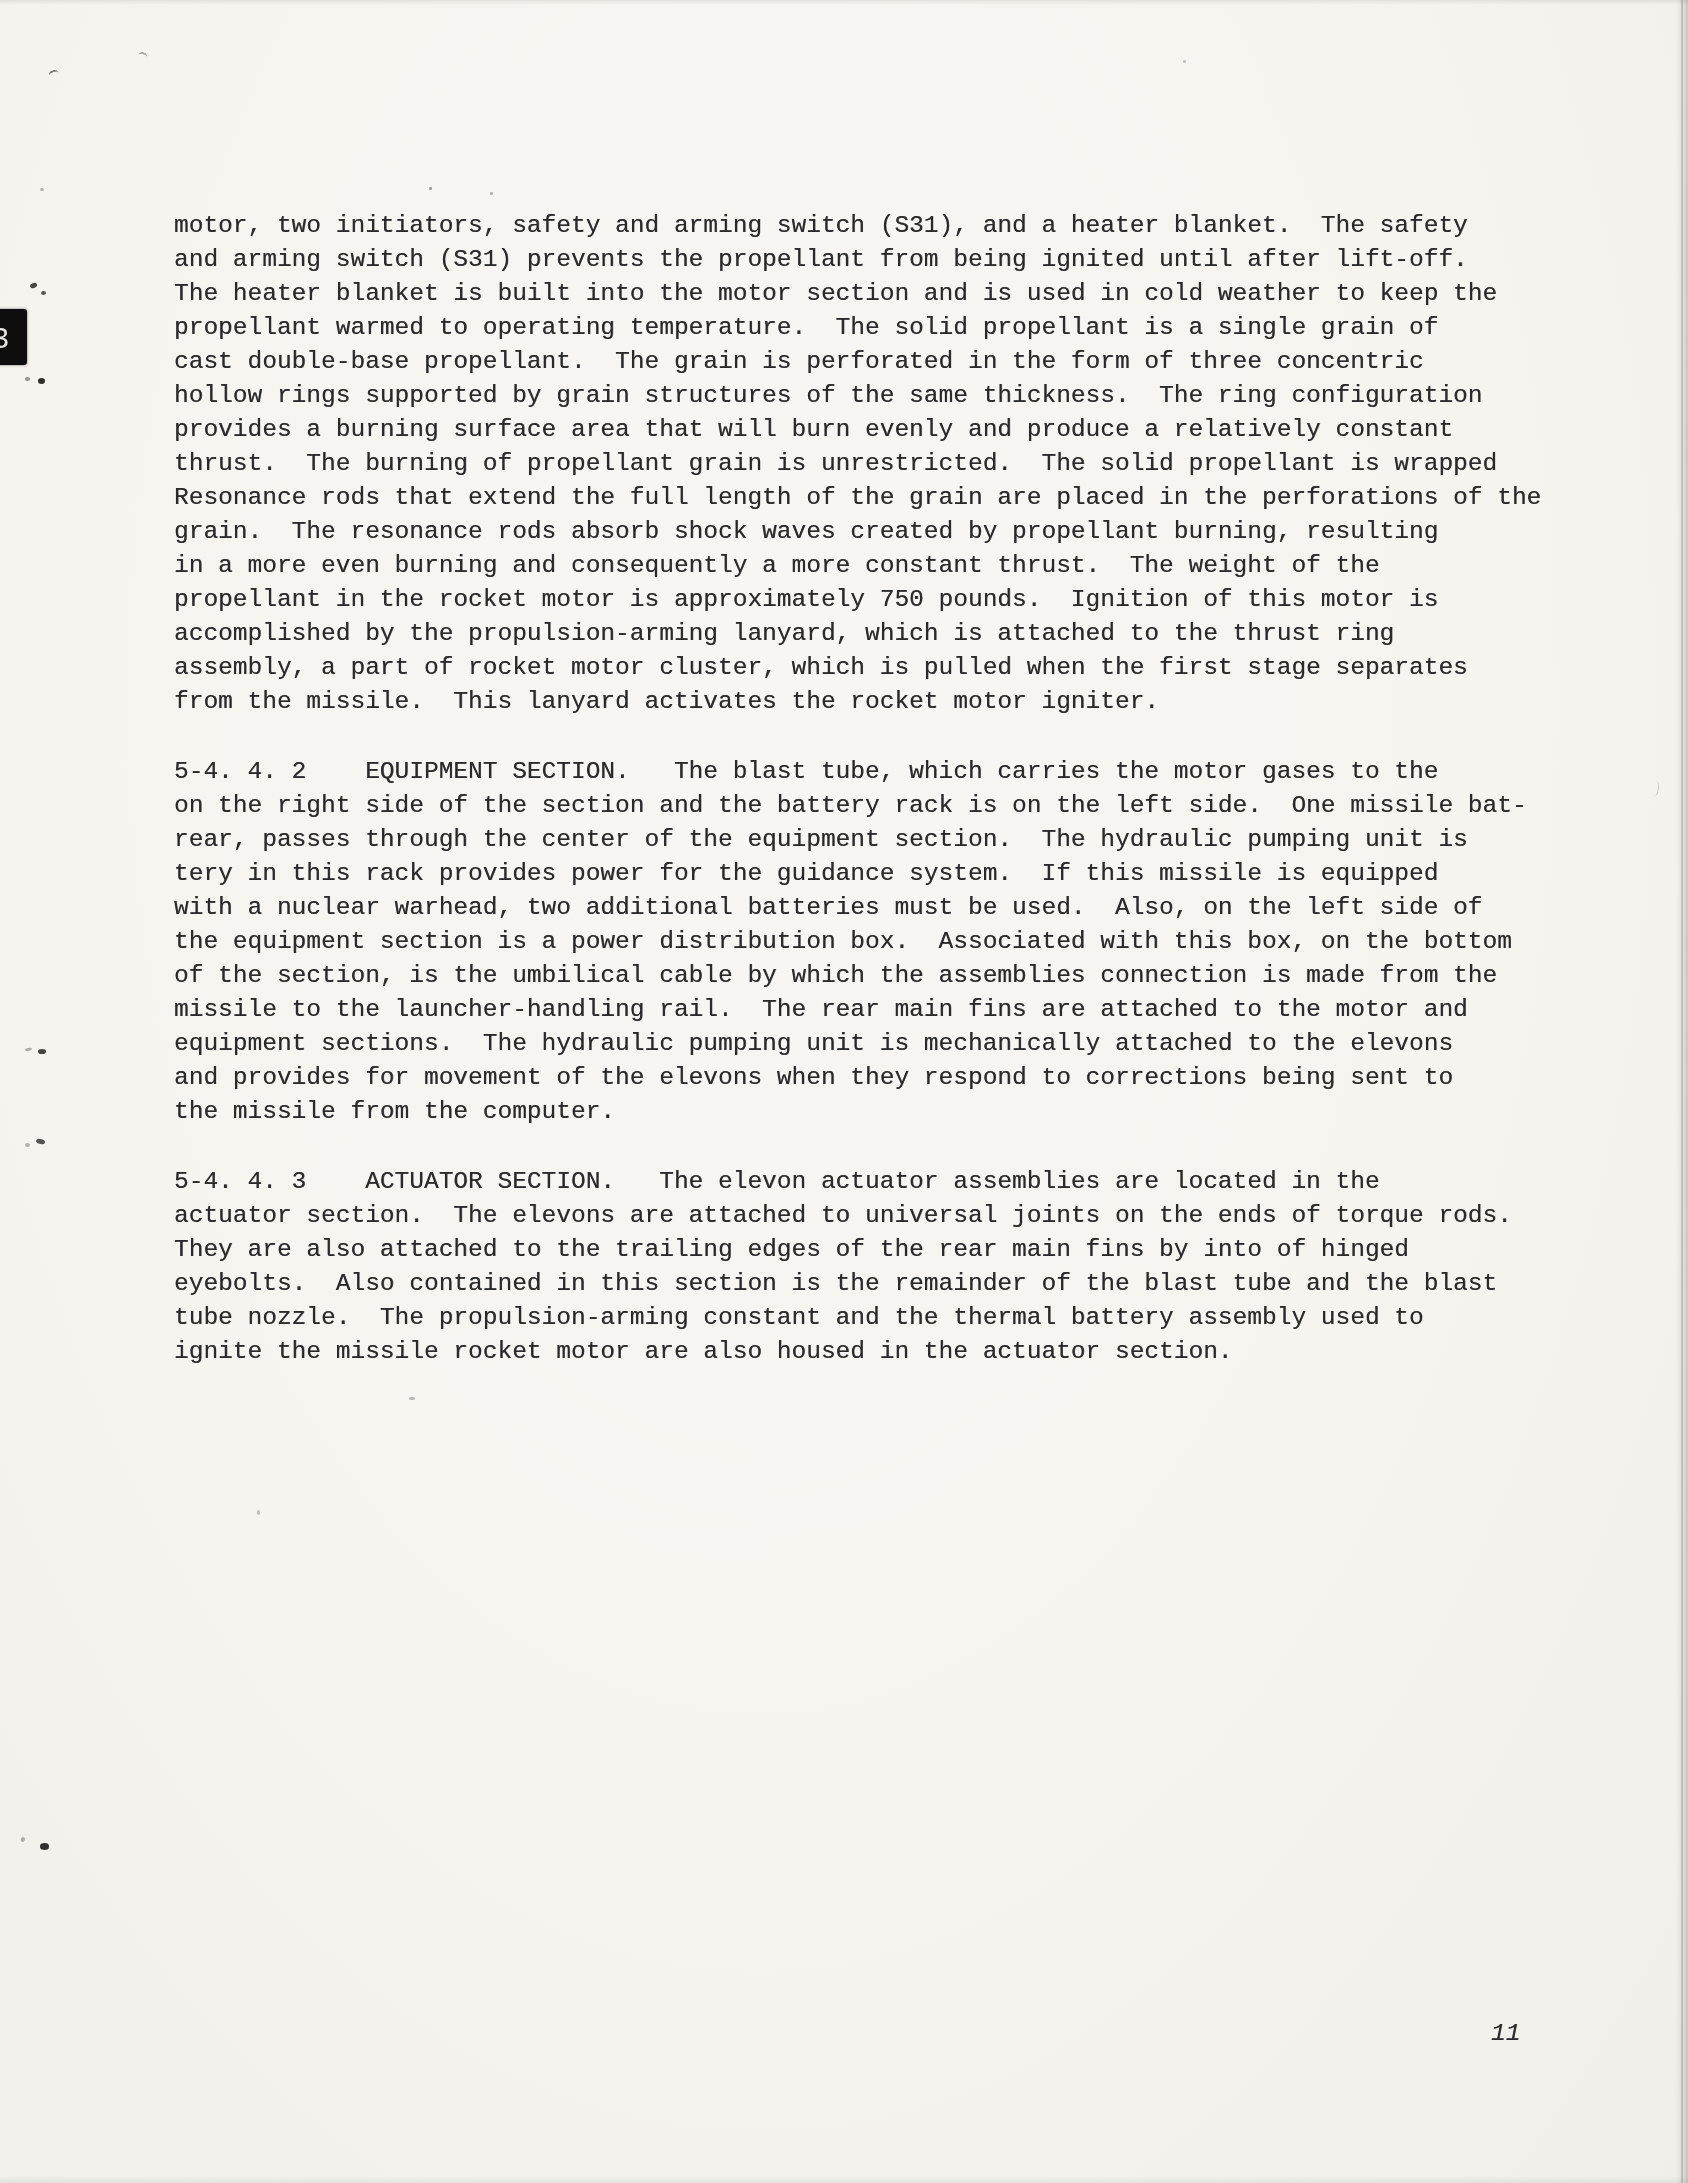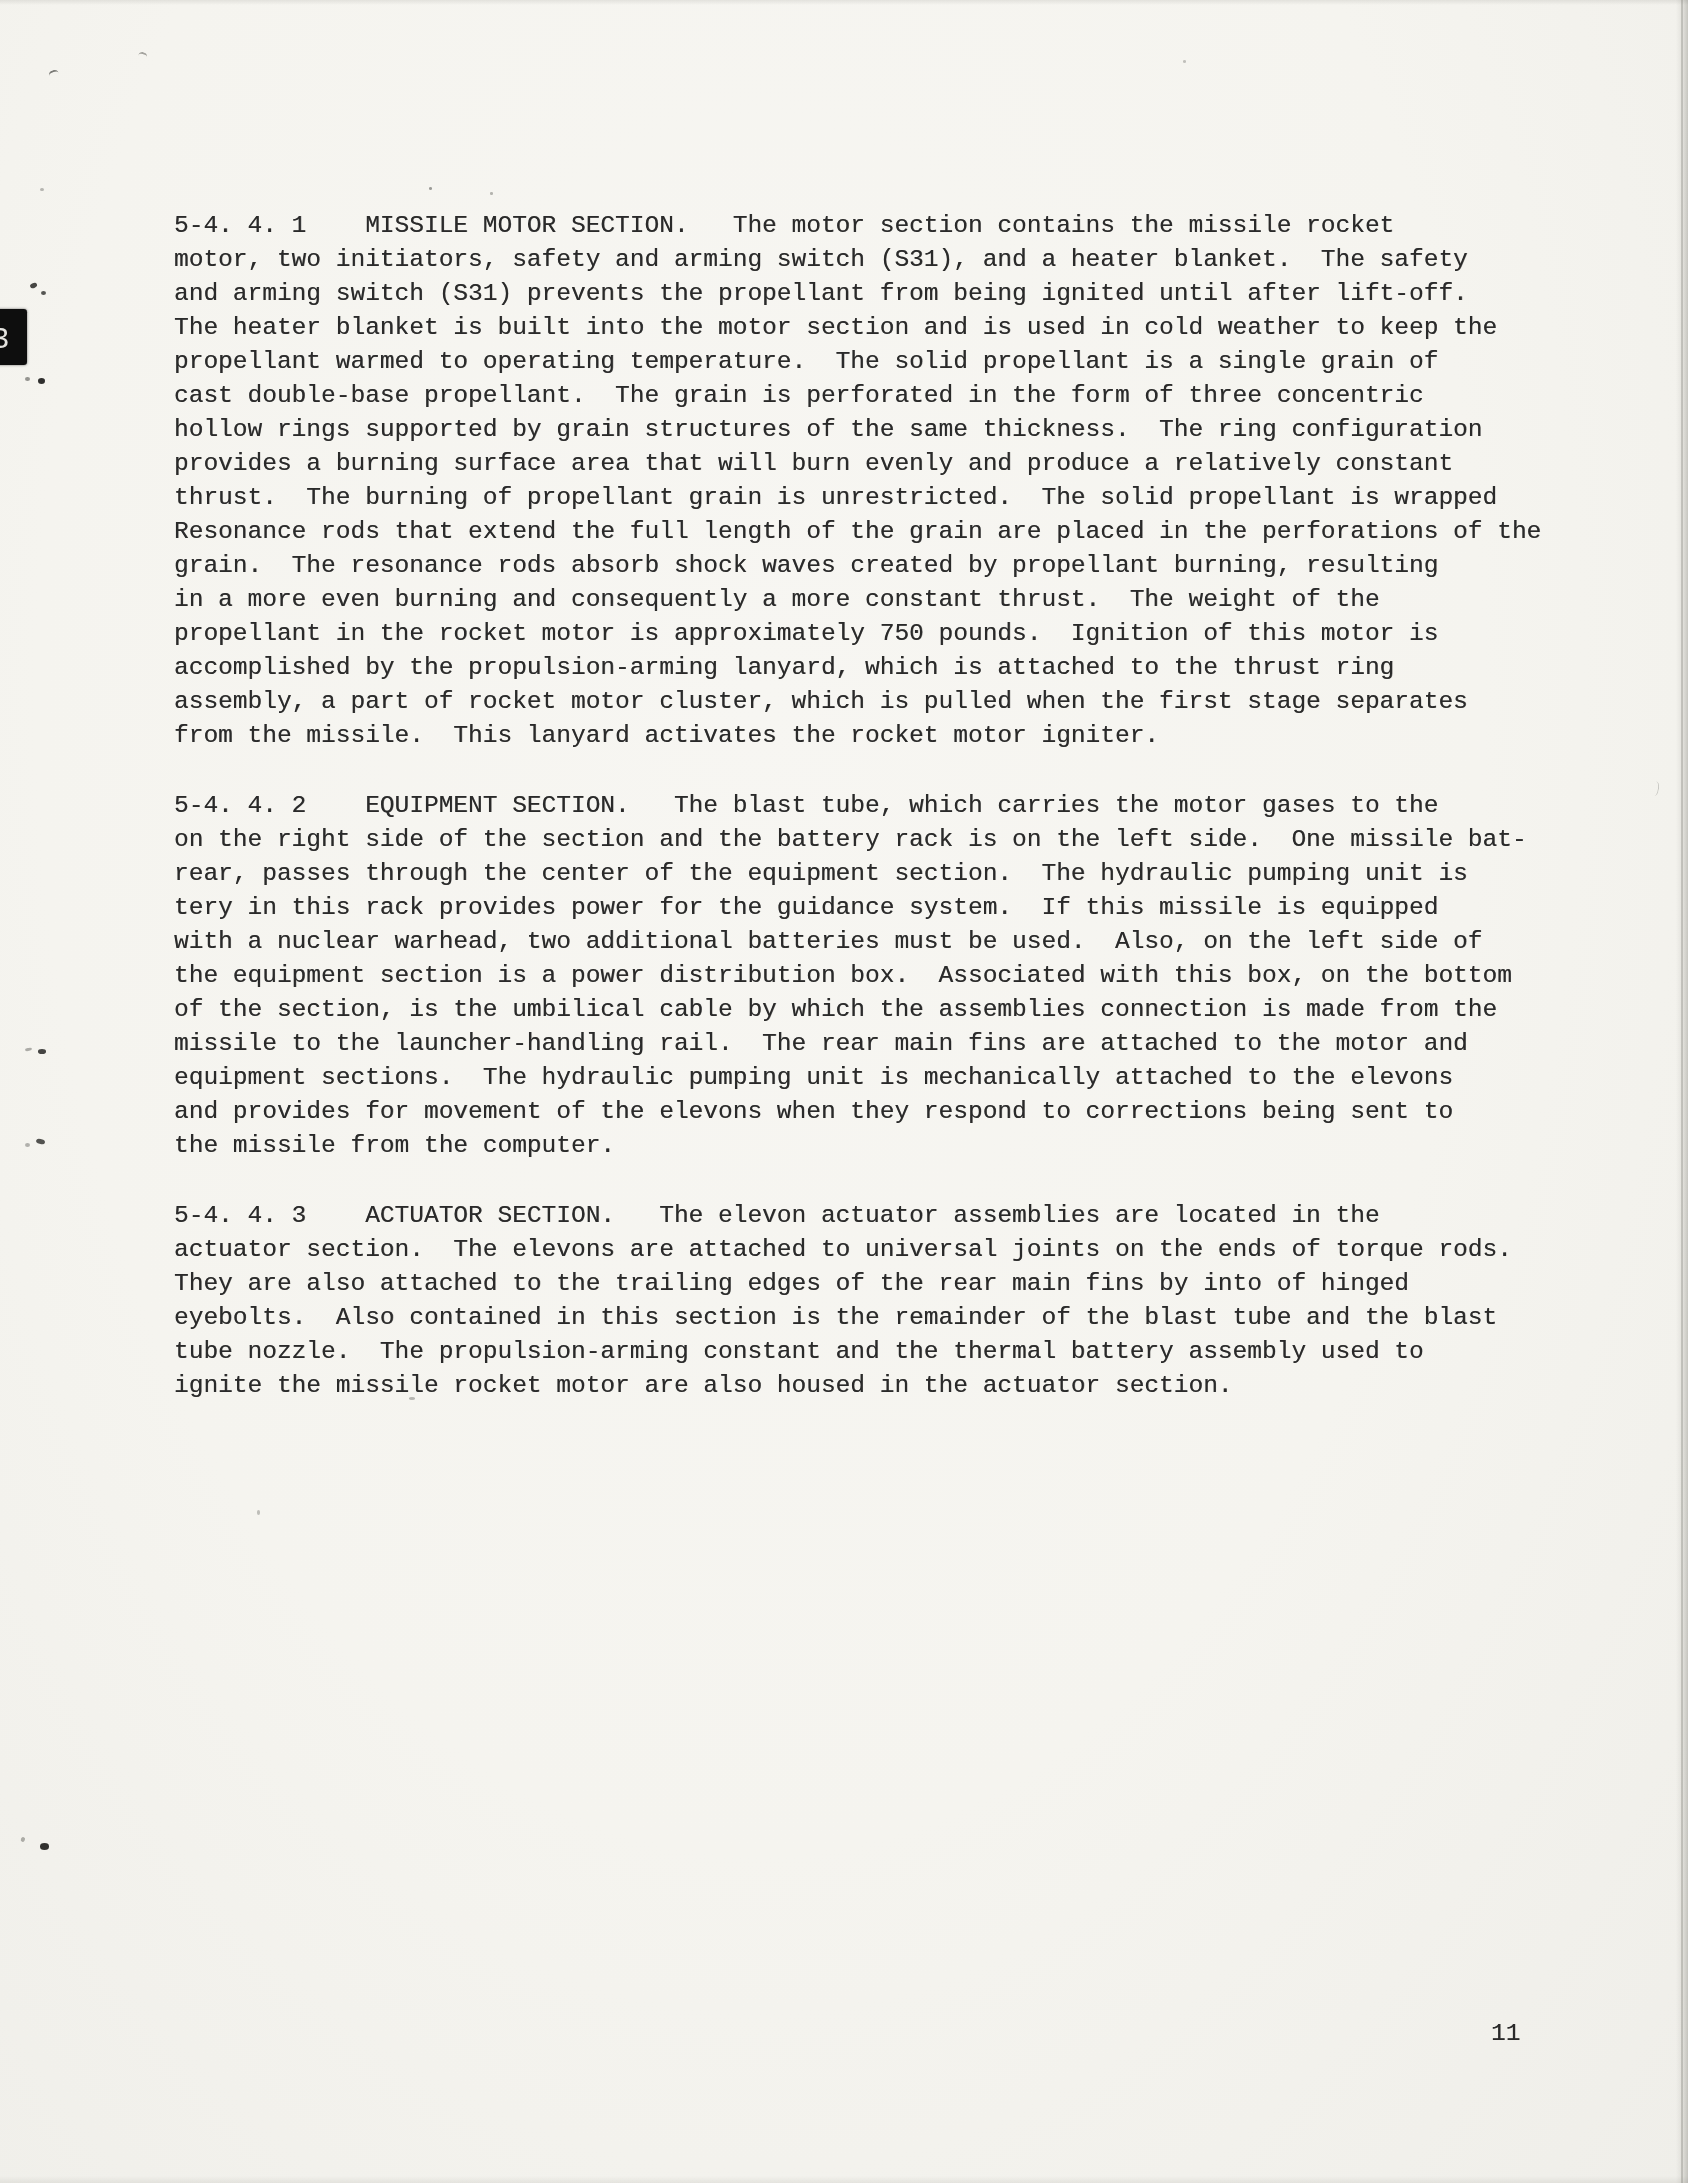--- a/index.html
+++ b/index.html
@@ -45,20 +45,21 @@
     line-height:34px;
     font-size:24.5px;
     letter-spacing:0px;
     text-shadow:0.3px 0.3px 0.5px rgba(38,38,38,.55);
   }
 
   .page-number{
     position:absolute;left:1491px;top:2017px;
     font-size:24.5px;line-height:34px;
     text-shadow:0.3px 0.3px 0.5px rgba(38,38,38,.5);
+    font-style:italic;
   }
 
   
   .binder-tab{
     position:absolute;left:-2.6px;top:309px;width:30px;height:56px;
     background:#0e0e0e;
     border-radius:1.3px 3.3px 3.3px 1.3px;
     box-shadow:0 0 2.6px rgba(10,10,10,.6);
   }
   .tab-label{
@@ -101,21 +102,20 @@
   <div class="edge-right"></div>
   <div class="edge-right-line"></div>
 
   <div class="binder-tab">
     <span class="tab-label">3</span>
   </div>
 
   <main class="text-block">
 
     <section class="para">
-      <div class="line">5-4. 4. 1    MISSILE MOTOR SECTION.   The motor section contains the missile rocket</div>
       <div class="line">motor, two initiators, safety and arming switch (S31), and a heater blanket.  The safety</div>
       <div class="line">and arming switch (S31) prevents the propellant from being ignited until after lift-off.</div>
       <div class="line">The heater blanket is built into the motor section and is used in cold weather to keep the</div>
       <div class="line">propellant warmed to operating temperature.  The solid propellant is a single grain of</div>
       <div class="line">cast double-base propellant.  The grain is perforated in the form of three concentric</div>
       <div class="line">hollow rings supported by grain structures of the same thickness.  The ring configuration</div>
       <div class="line">provides a burning surface area that will burn evenly and produce a relatively constant</div>
       <div class="line">thrust.  The burning of propellant grain is unrestricted.  The solid propellant is wrapped</div>
       <div class="line">Resonance rods that extend the full length of the grain are placed in the perforations of the</div>
       <div class="line">grain.  The resonance rods absorb shock waves created by propellant burning, resulting</div>

